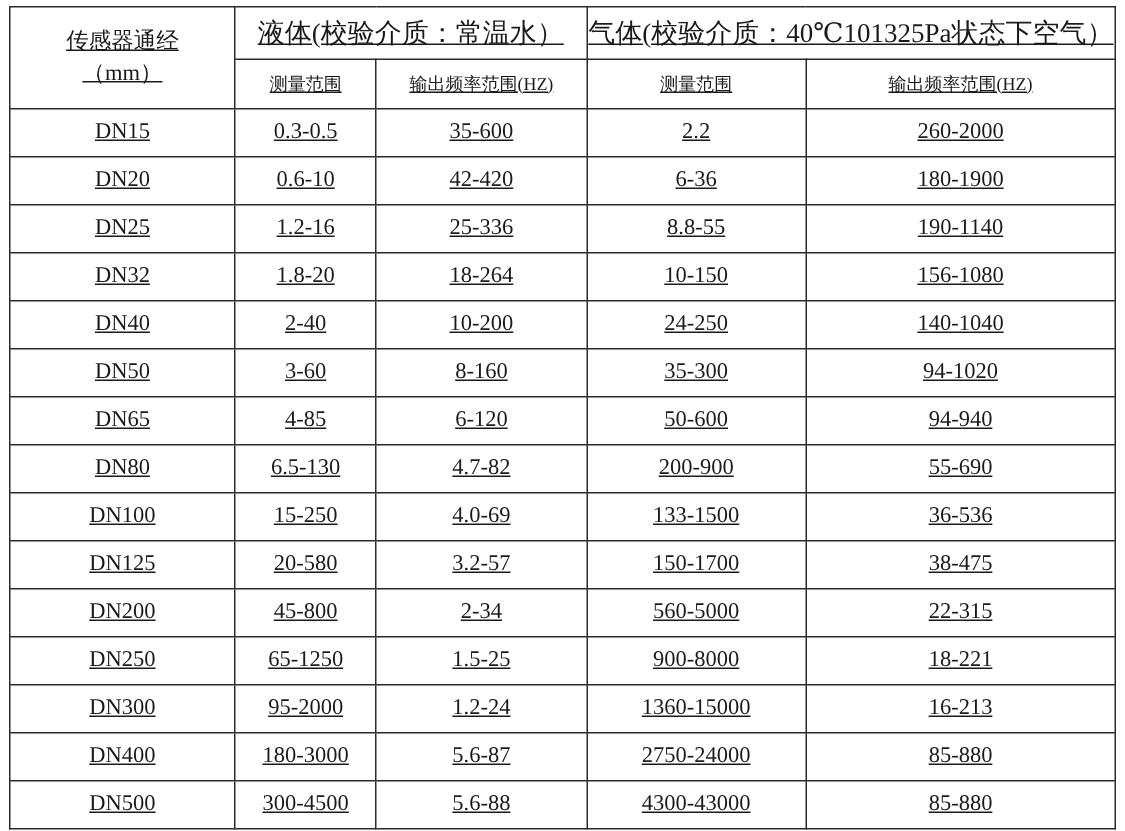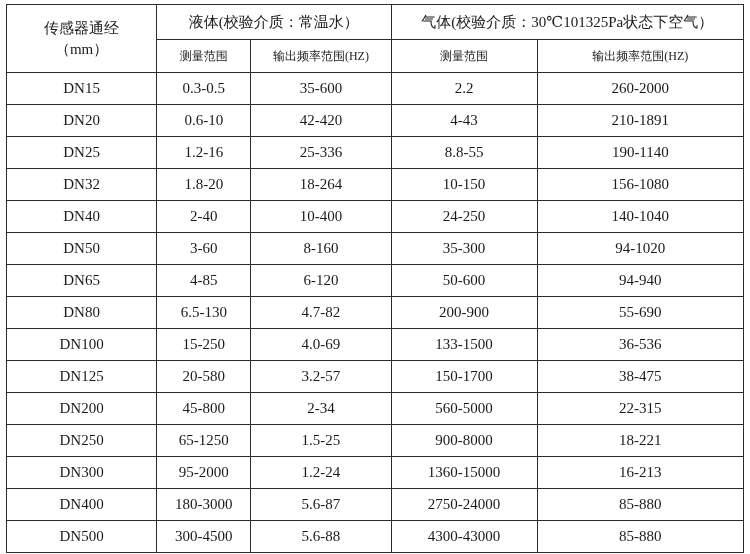--- a/index.html
+++ b/index.html
@@ -13,35 +13,36 @@
     font-family: "Liberation Serif", "DejaVu Serif", serif;
     color: #1a1a1a;
     overflow: hidden;
   }
   .sheet {
     width: 750px;
     height: 554px;
     box-sizing: border-box;
     padding: 4px 6px 4px 6px;
     background: #fff;
+    text-decoration: underline;
   }
   table.spec {
     border-collapse: collapse;
     width: 738px;
     table-layout: fixed;
   }
   table.spec td, table.spec th {
     border: 1px solid #2b2b2b;
     text-align: center;
     vertical-align: middle;
     font-weight: normal;
     padding: 0;
   }
   .hdr-cell {
-    font-size: 15px;
+    font-size: 18px;
     line-height: 1.25;
     height: 34px;
     padding: 3px 2px;
   }
   .hdr-first {
     font-size: 15px;
     line-height: 1.35;
     padding: 4px 2px;
   }
   .sub-cell {
@@ -75,62 +76,62 @@
       <col class="col-gr">
       <col class="col-gf">
     </colgroup>
     <thead>
       <tr>
         <th class="hdr-first" rowspan="2">
           <div>传感器通经</div>
           <div>（mm）</div>
         </th>
         <th class="hdr-cell hdr-liquid" colspan="2">液体(校验介质：常温水）</th>
-        <th class="hdr-cell hdr-gas" colspan="2">气体(校验介质：30℃101325Pa状态下空气）</th>
+        <th class="hdr-cell hdr-gas" colspan="2">气体(校验介质：40℃101325Pa状态下空气）</th>
       </tr>
       <tr>
         <th class="sub-cell">测量范围</th>
         <th class="sub-cell">输出频率范围(HZ)</th>
         <th class="sub-cell">测量范围</th>
         <th class="sub-cell">输出频率范围(HZ)</th>
       </tr>
     </thead>
     <tbody>
       <tr>
         <td class="data-cell">DN15</td>
         <td class="data-cell">0.3-0.5</td>
         <td class="data-cell">35-600</td>
         <td class="data-cell">2.2</td>
         <td class="data-cell">260-2000</td>
       </tr>
       <tr>
         <td class="data-cell">DN20</td>
         <td class="data-cell">0.6-10</td>
         <td class="data-cell">42-420</td>
-        <td class="data-cell">4-43</td>
-        <td class="data-cell">210-1891</td>
+        <td class="data-cell">6-36</td>
+        <td class="data-cell">180-1900</td>
       </tr>
       <tr>
         <td class="data-cell">DN25</td>
         <td class="data-cell">1.2-16</td>
         <td class="data-cell">25-336</td>
         <td class="data-cell">8.8-55</td>
         <td class="data-cell">190-1140</td>
       </tr>
       <tr>
         <td class="data-cell">DN32</td>
         <td class="data-cell">1.8-20</td>
         <td class="data-cell">18-264</td>
         <td class="data-cell">10-150</td>
         <td class="data-cell">156-1080</td>
       </tr>
       <tr>
         <td class="data-cell">DN40</td>
         <td class="data-cell">2-40</td>
-        <td class="data-cell">10-400</td>
+        <td class="data-cell">10-200</td>
         <td class="data-cell">24-250</td>
         <td class="data-cell">140-1040</td>
       </tr>
       <tr>
         <td class="data-cell">DN50</td>
         <td class="data-cell">3-60</td>
         <td class="data-cell">8-160</td>
         <td class="data-cell">35-300</td>
         <td class="data-cell">94-1020</td>
       </tr>

